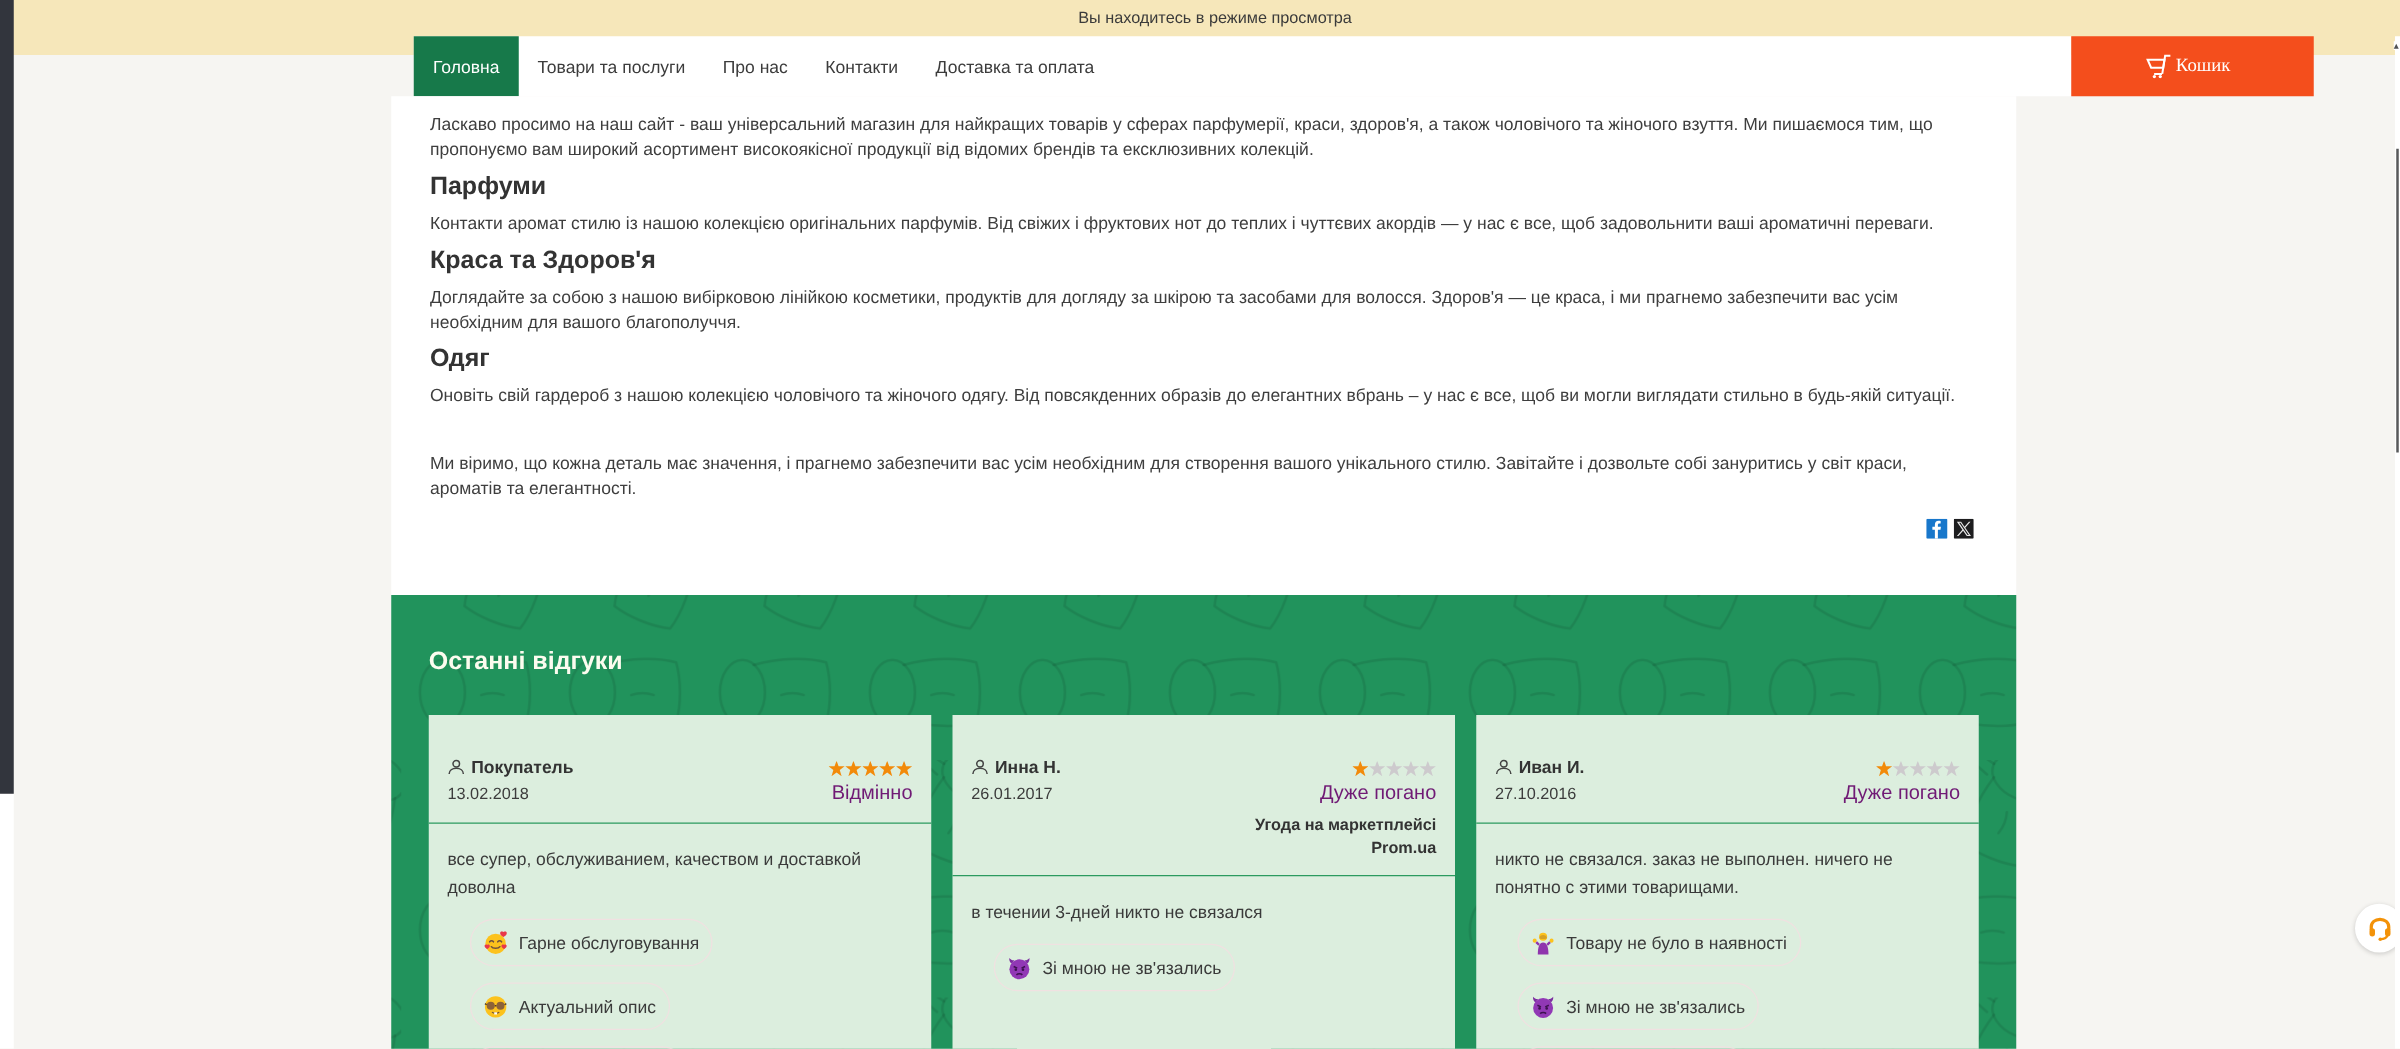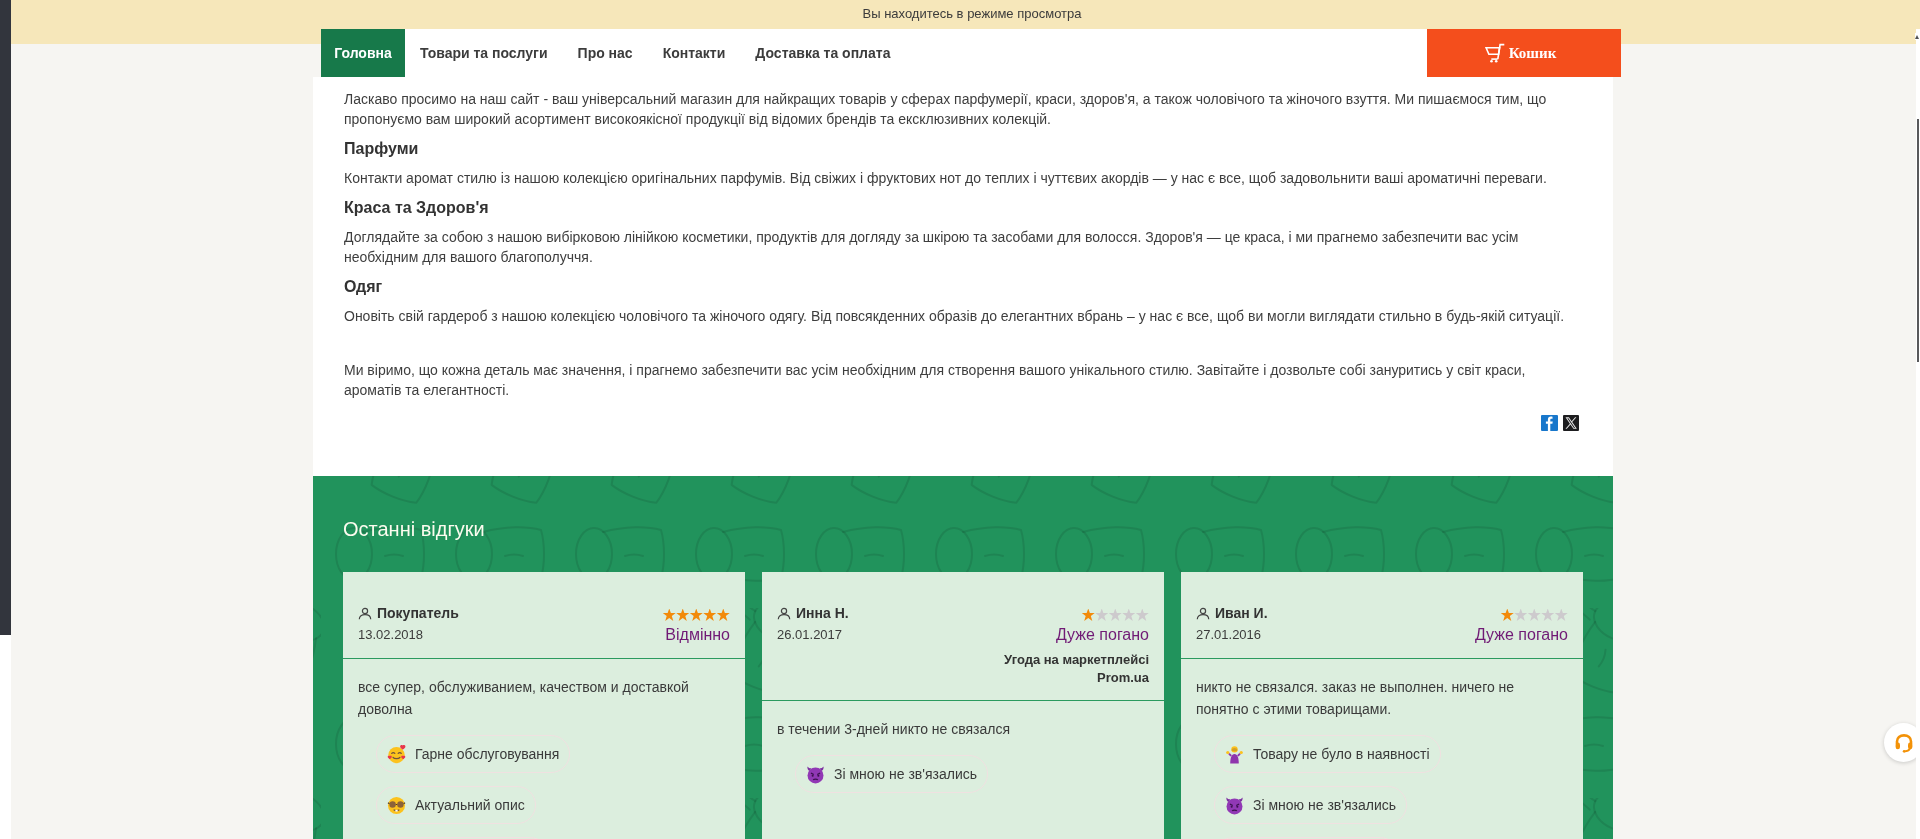--- a/index.html
+++ b/index.html
@@ -1,31 +1,31 @@
 <!DOCTYPE html>
 <html lang="uk"><head><meta charset="utf-8">
 <style>
 * { margin:0; padding:0; box-sizing:border-box; }
 html,body { width:1920px; height:839px; overflow:hidden; }
 body { background:#f6f5f2; font-family:"Liberation Sans",sans-serif; position:relative; }
 .topbar { position:absolute; left:0; top:0; width:1920px; height:44px; background:#f6e7ba; text-align:center; font-size:13px; color:#3b3b3b; line-height:28px; padding-left:24px; }
-.navrow { position:absolute; left:321px; top:29px; width:1300px; height:48px; display:flex;font-weight:bold; }
+.navrow { position:absolute; left:331px; top:29px; width:1520px; height:48px; display:flex; }
 .nav { flex:1; background:#fff; display:flex; align-items:center; font-size:14px; color:#3c3c3c; }
 .tab-active { width:84px; height:48px; background:#17794a; color:#fff; display:flex; align-items:center; justify-content:center; flex:none; }
 .nav-item { padding:0 15px; }
 .cart-btn { width:194px; background:#f44e1c; color:#fff; display:flex; align-items:center; justify-content:center; font-size:15px; font-family:"Liberation Serif",serif; padding-right:8px;text-align:center; }
 .cart-btn svg { margin-right:4px; }
 .content { position:absolute; left:313px; top:77px; width:1300px; height:399px; background:#fff; padding:11.5px 32px 0 31px; color:#3e3e3e; font-size:14px; line-height:20px; }
 .content p { margin:0 0 8px 0; }
-.content h2 { font-size:16px; line-height:24px; margin:0 0 7px 0; color:#333; }
+.content h2 { font-size:20px; line-height:24px; margin:0 0 7px 0; color:#333; }
 .gapper { height:26px; }
 .social { position:absolute; left:1541px; top:415px; display:flex; gap:5px; }
 .reviews { position:absolute; left:313px; top:476px; width:1300px; height:400px; background:#21935c; padding:40.5px 30px 0 30px; }
 .pat { position:absolute; left:0; top:0; }
-.reviews h3 { position:relative; color:#fcfcef; font-size:20px; font-weight:normal; line-height:24px; margin-bottom:31px; }
+.reviews h3 { position:relative; color:#fcfcef; font-size:20px; font-weight:bold; line-height:24px; margin-bottom:31px; }
 .cards { position:relative; display:flex; gap:17px; align-items:stretch; }
 .card { width:402px; background:#dceede; color:#373737; }
 .card-head { padding:14px 15px 13.5px 15px; display:flex; justify-content:space-between;margin-top:17px; }
 .name { font-size:14px; font-weight:bold; line-height:21px; display:flex; align-items:center; color:#333; }
 .name svg { margin-right:5px; }
 .date { font-size:13px; line-height:21px; color:#3c3c3c; }
 .ch-right { text-align:right; }
 .stars { display:flex; gap:0; justify-content:flex-end; padding-top:6px; height:21px; }
 .rlabel { font-size:16px; line-height:21px; color:#701a75; }
 .agree { font-size:13px; font-weight:bold; line-height:17.5px; margin-top:6.5px; color:#333; }
@@ -203,21 +203,21 @@
       </div>
     </div>
 
     <div class="card">
       <div class="card-head">
         <div class="ch-left">
           <div class="name"><svg width="14" height="13" viewBox="0 0 14 13" fill="none" stroke="#444" stroke-width="1.2">
                 <circle cx="7" cy="4" r="2.6"></circle>
                 <path d="M1.3 12.2 C1.3 9.3 3.8 7.6 7 7.6 C10.2 7.6 12.7 9.3 12.7 12.2"></path>
               </svg>Иван И.</div>
-          <div class="date">27.01.2016</div>
+          <div class="date">27.10.2016</div>
         </div>
         <div class="ch-right">
           <div class="stars">
               <span class="st o"></span>
               <span class="st g"></span>
               <span class="st g"></span>
               <span class="st g"></span>
               <span class="st g"></span>
             </div>
           <div class="rlabel">Дуже погано</div>

